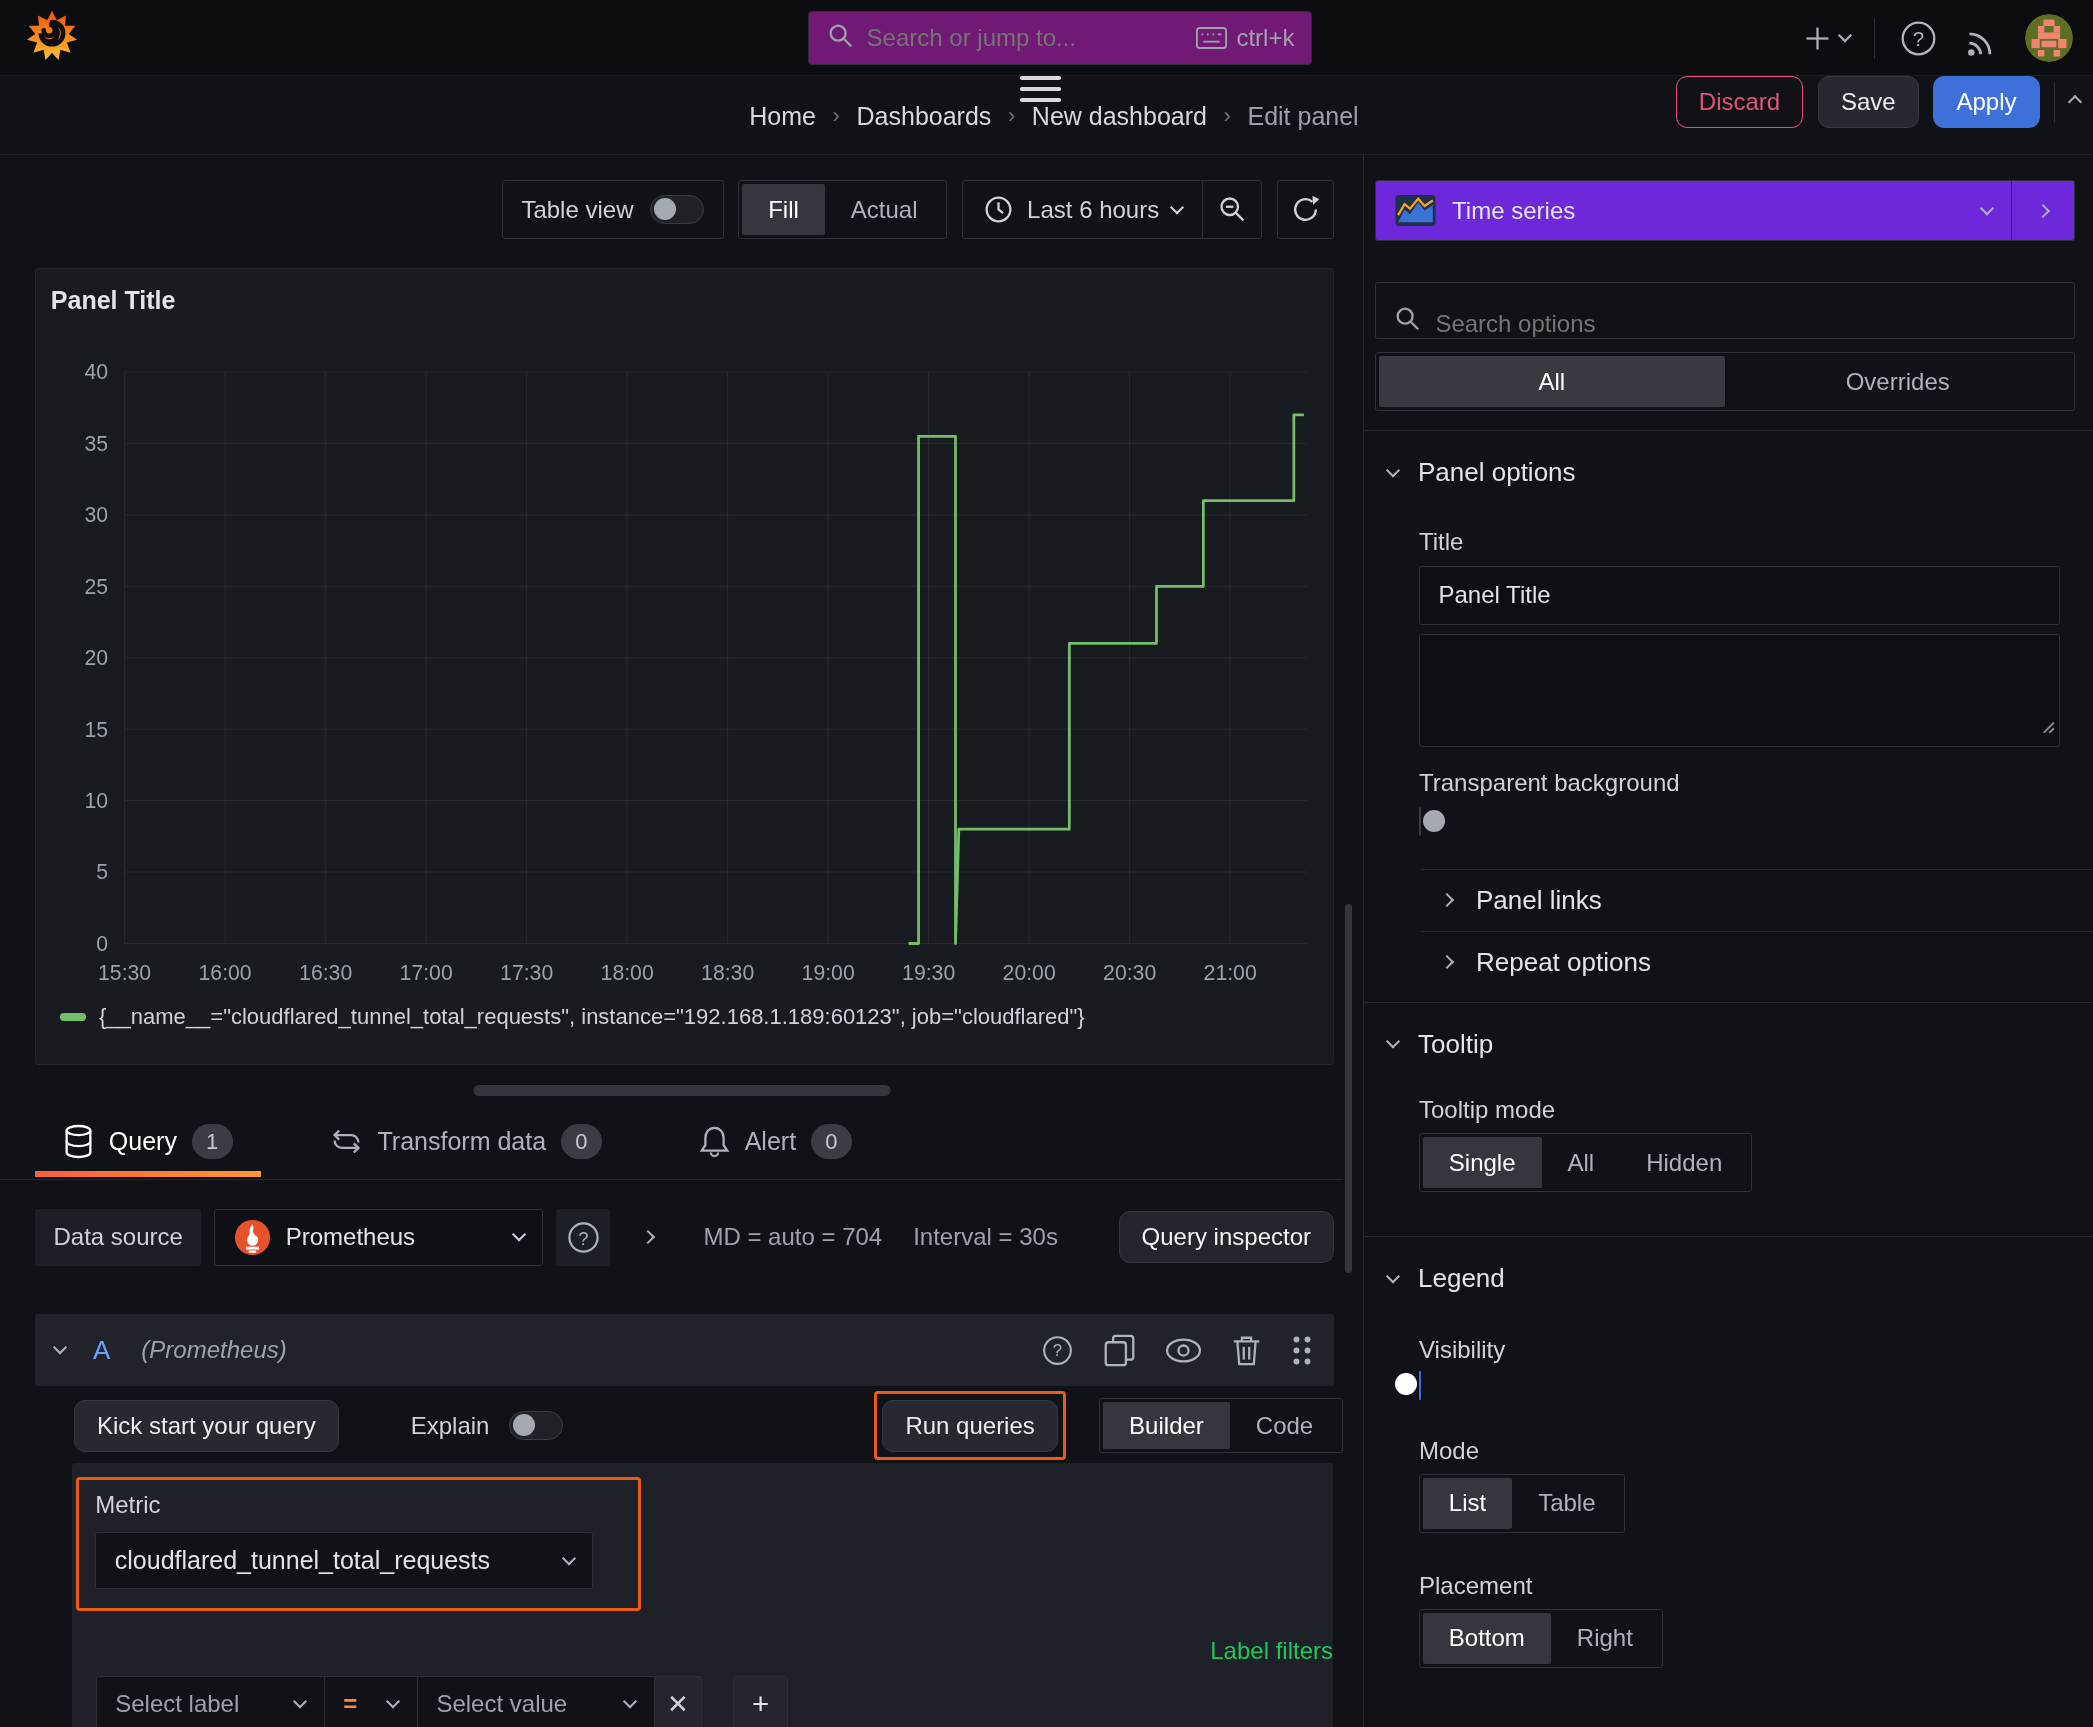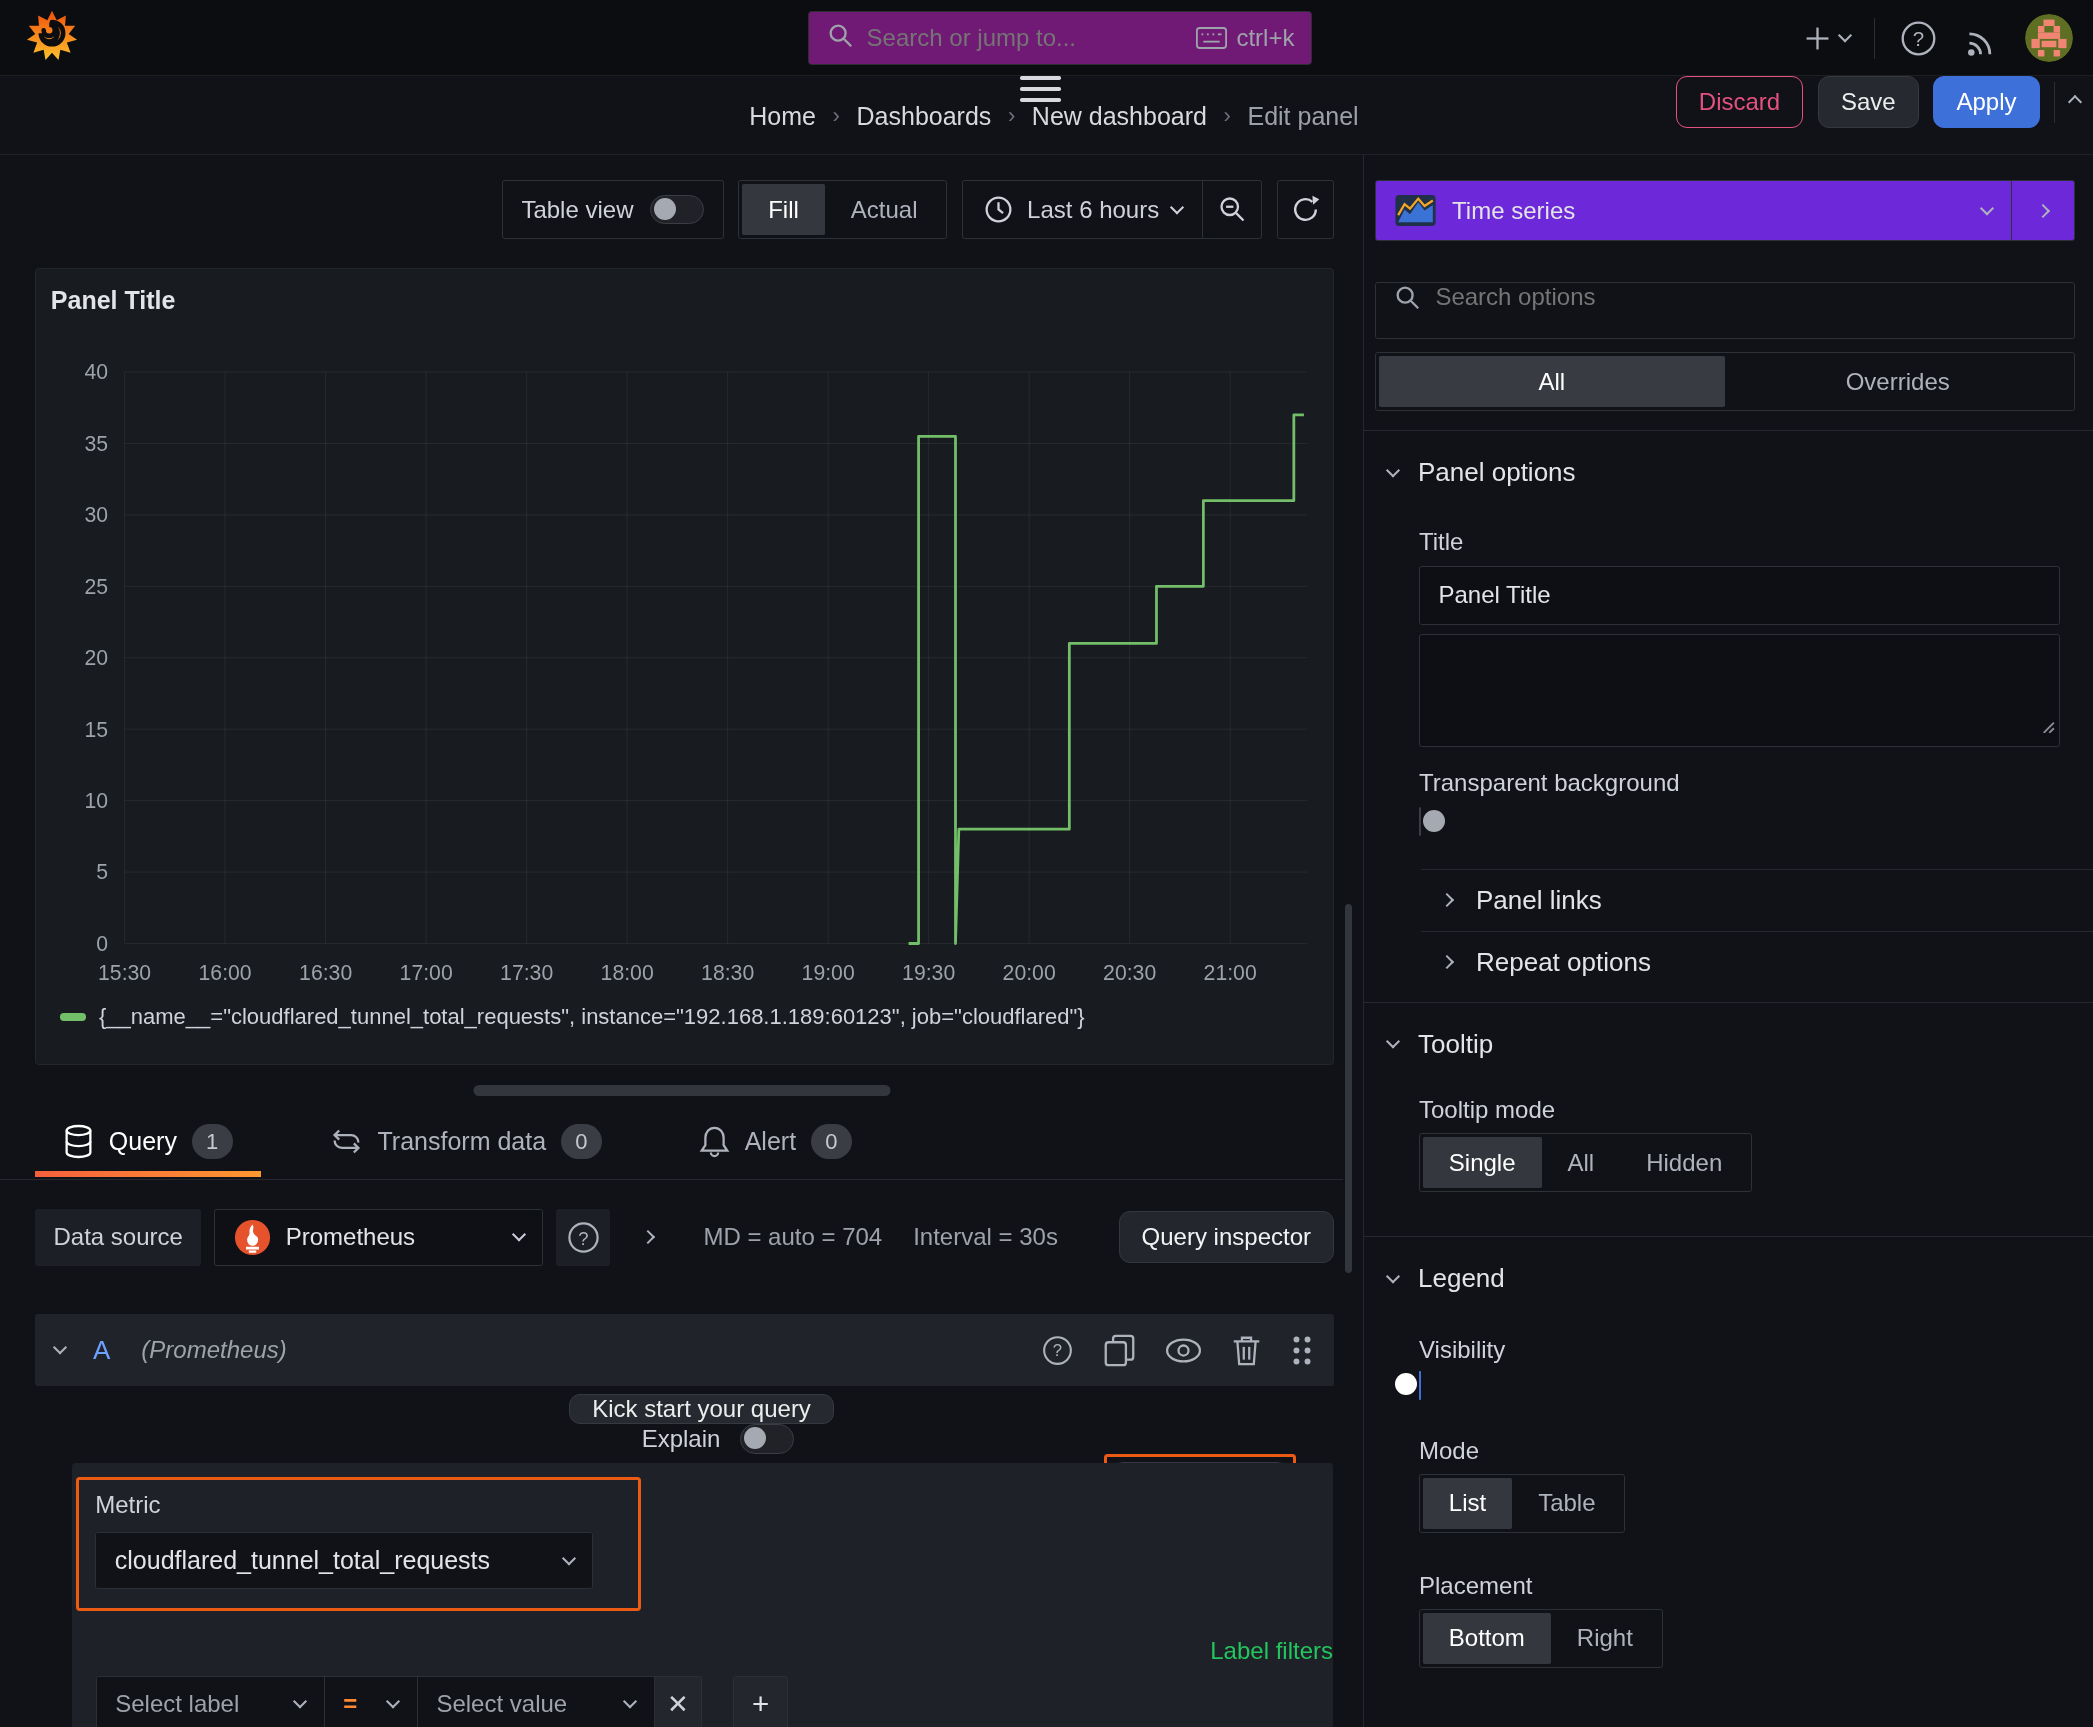--- a/index.html
+++ b/index.html
@@ -92,21 +92,21 @@
   .help-btn { width:54px; height:57px; background:#1d1f26; border:none; border-radius:2.8px; color:#aeb2bc; display:flex; align-items:center; justify-content:center; cursor:pointer; }
   .ds-stats { color:var(--txt-dim); display:flex; gap:31px; margin-left:37px; }
   .qi-btn { margin-left:auto; background:#23262c; border:0.9px solid #34373d; color:#f2f3f5; }
 
   
   .qcard-header { position:absolute; left:35px; right:29px; top:1159px; height:72px; background:#202329; border-radius:2.8px; display:flex; align-items:center; padding:0 20px; }
   .refid { color:#6ca1ff; font-size:26px; font-weight:500; margin:0 31px 0 28px; }
   .ds-name-italic { font-style:italic; color:#9da2ab; }
   .qcard-icons { margin-left:auto; display:flex; align-items:center; gap:28px; color:#aeb2bc; }
 
-  .qtoolbar { position:absolute; left:35px; right:34px; top:1239px; height:63px; display:flex; align-items:center;flex-direction:column; }
+  .qtoolbar { position:absolute; left:35px; right:20px; top:1239px; height:63px; display:flex; align-items:center; }
   .kick-btn { background:#26292f; border:0.9px solid #36393f; color:#eceded; margin-left:39px; }
   .explain { display:flex; align-items:center; gap:20px; margin-left:72px; color:#d0d2da; }
   .runq-wrap { margin-left:auto; border:3.7px solid var(--annotation); padding:5.5px; border-radius:3.7px; margin-right:33px; }
   .builder-code { height:55px; }
 
   .builder { position:absolute; left:72px; right:30px; top:1308px; height:277px; background:#1e2127; border-radius:3.7px; padding:14px 0 0 3.7px; }
   .metric-annotation { width:565px; border:3.7px solid var(--annotation); border-radius:3.7px; padding:11px 0 18.5px 16.6px; }
   .field-label { color:#d0d2da; margin-bottom:13px; }
   .select-input { height:57px; background:#101218; border:0.9px solid #2c2f36; border-radius:2.8px; display:flex; align-items:center; padding:0 18.5px; gap:18.5px; color:#e3e4e8; cursor:pointer; }
   .metric-select { width:498px; font-size:25px; }
@@ -118,21 +118,21 @@
   .sel-dim { color:#9da2ab; }
   .op-eq { color:#ff8833; font-weight:600; }
   .x-seg { width:48px; background:#23262c; border:0.9px solid #2c2f36; margin-left:-0.9px; border-radius:0 2.8px 2.8px 0; display:flex; align-items:center; justify-content:center; color:#d0d2da; cursor:pointer; font-size:26px; }
   .add-btn { width:55px; height:57px; margin-left:31px; background:#23262c; border:0.9px solid #2c2f36; border-radius:2.8px; color:#e3e4e8; font-size:29.5px; display:flex; align-items:center; justify-content:center; cursor:pointer; }
 
   
   .viz-row { margin:25px 18.5px 0 11px; height:61px; border:0.9px solid var(--border); border-radius:2.8px; background:#6d28d9; display:flex; align-items:stretch; }
   .viz-main { flex:1; display:flex; align-items:center; gap:16.6px; padding:0 18.5px; cursor:pointer; color:#e3e4e8; }
   .viz-main .chev { margin-left:auto; color:#aeb2bc; }
   .viz-expand { width:63px; border-left:0.9px solid var(--border); display:flex; align-items:center; justify-content:center; color:#aeb2bc; cursor:pointer; }
-  .opt-search { margin:41px 18.5px 0 11px; height:57px; border:0.9px solid var(--border); border-radius:2.8px; display:flex; align-items:flex-start; gap:14.8px; padding:0 16.6px; color:var(--txt-dim); }
+  .opt-search { margin:41px 18.5px 0 11px; height:57px; border:0.9px solid var(--border); border-radius:2.8px; display:flex; align-items:flex-end; gap:14.8px; padding:0 16.6px; color:var(--txt-dim); }
   .opt-search input { flex:1; background:transparent; border:none; outline:none; color:var(--txt-dim); font:inherit; }
   .ao-tabs { margin:13px 18.5px 0 11px; height:59px; border:0.9px solid var(--border); border-radius:2.8px; display:flex; padding:2.8px; }
   .ao-tabs .opt { flex:1; display:flex; align-items:center; justify-content:center; color:#aeb2bc; border-radius:1.8px; cursor:pointer; }
   .ao-tabs .opt.sel { background:#393b42; color:#fff; font-weight:500; }
   .sb-divider { border-bottom:0.9px solid var(--border-soft); margin-top:19.4px; }
   .sb-divider.inset { margin-left:57px; }
   .section-head { display:flex; align-items:center; gap:20px; padding:0 0 0 24px; margin-top:21px; height:41px; color:#e3e4e8; font-size:26px; font-weight:500; cursor:pointer; }
   .section-head .chev { color:#aeb2bc; flex:none; }
   .sub-head { display:flex; align-items:center; gap:24px; padding-left:78px; height:61px; color:#e3e4e8; font-size:26px; font-weight:500; cursor:pointer; }
   .sb-label { margin:35px 0 0 55px; color:#d0d2da; }

